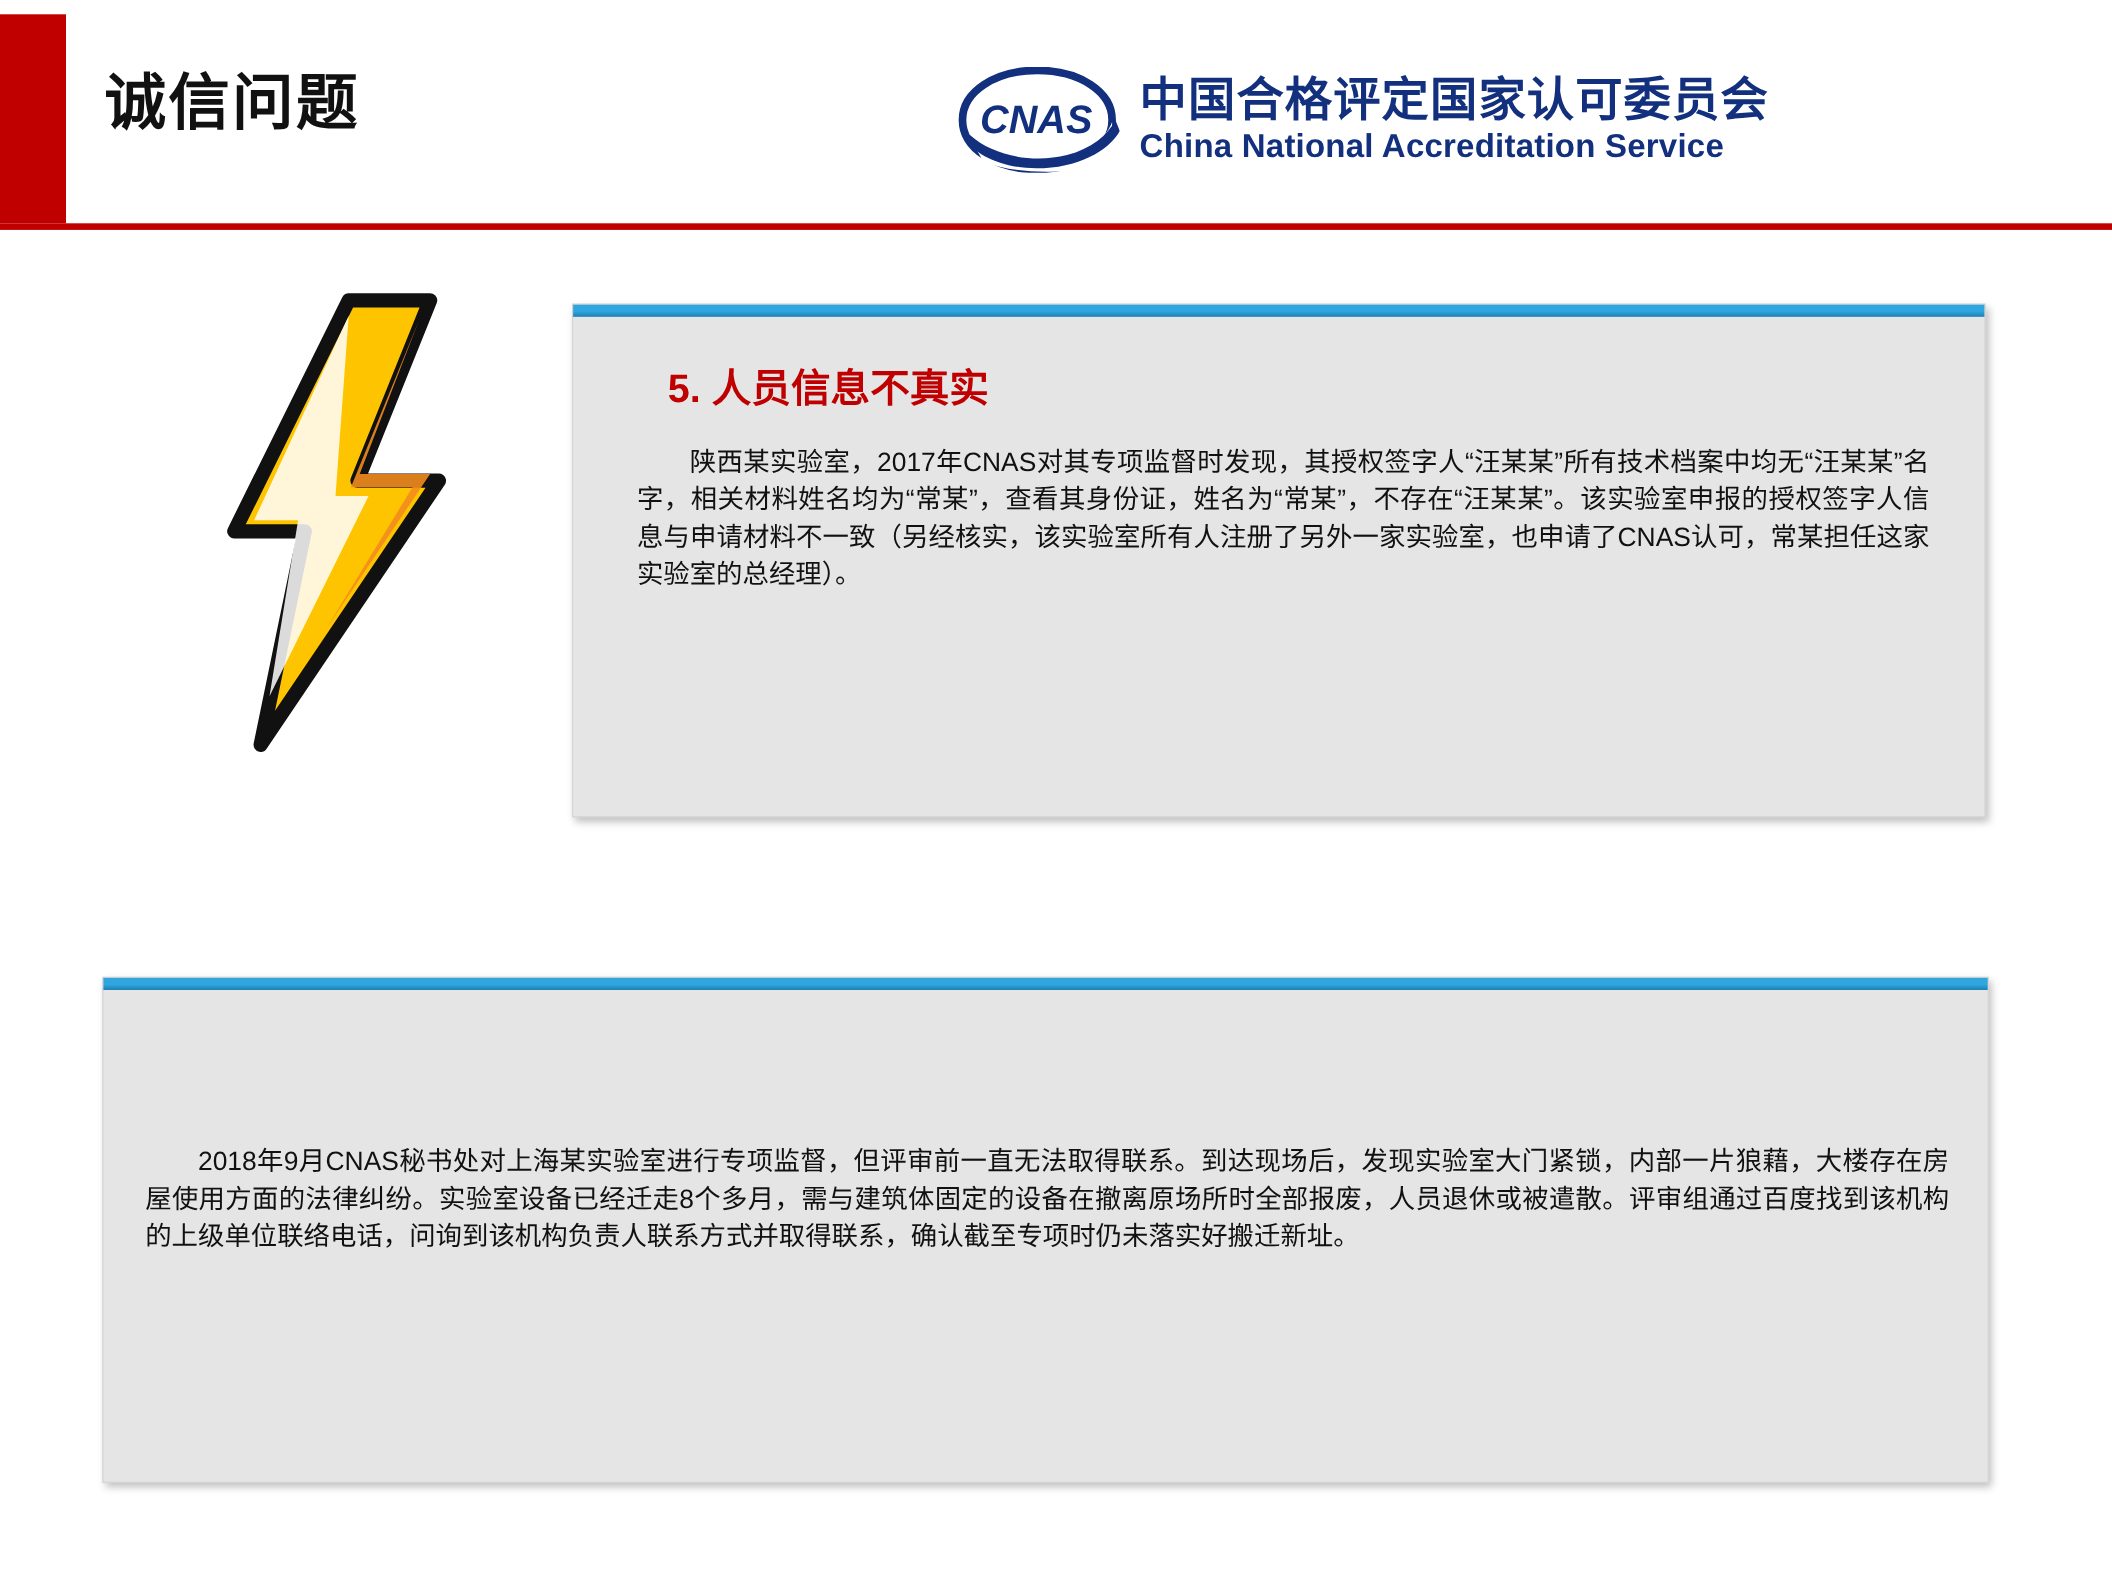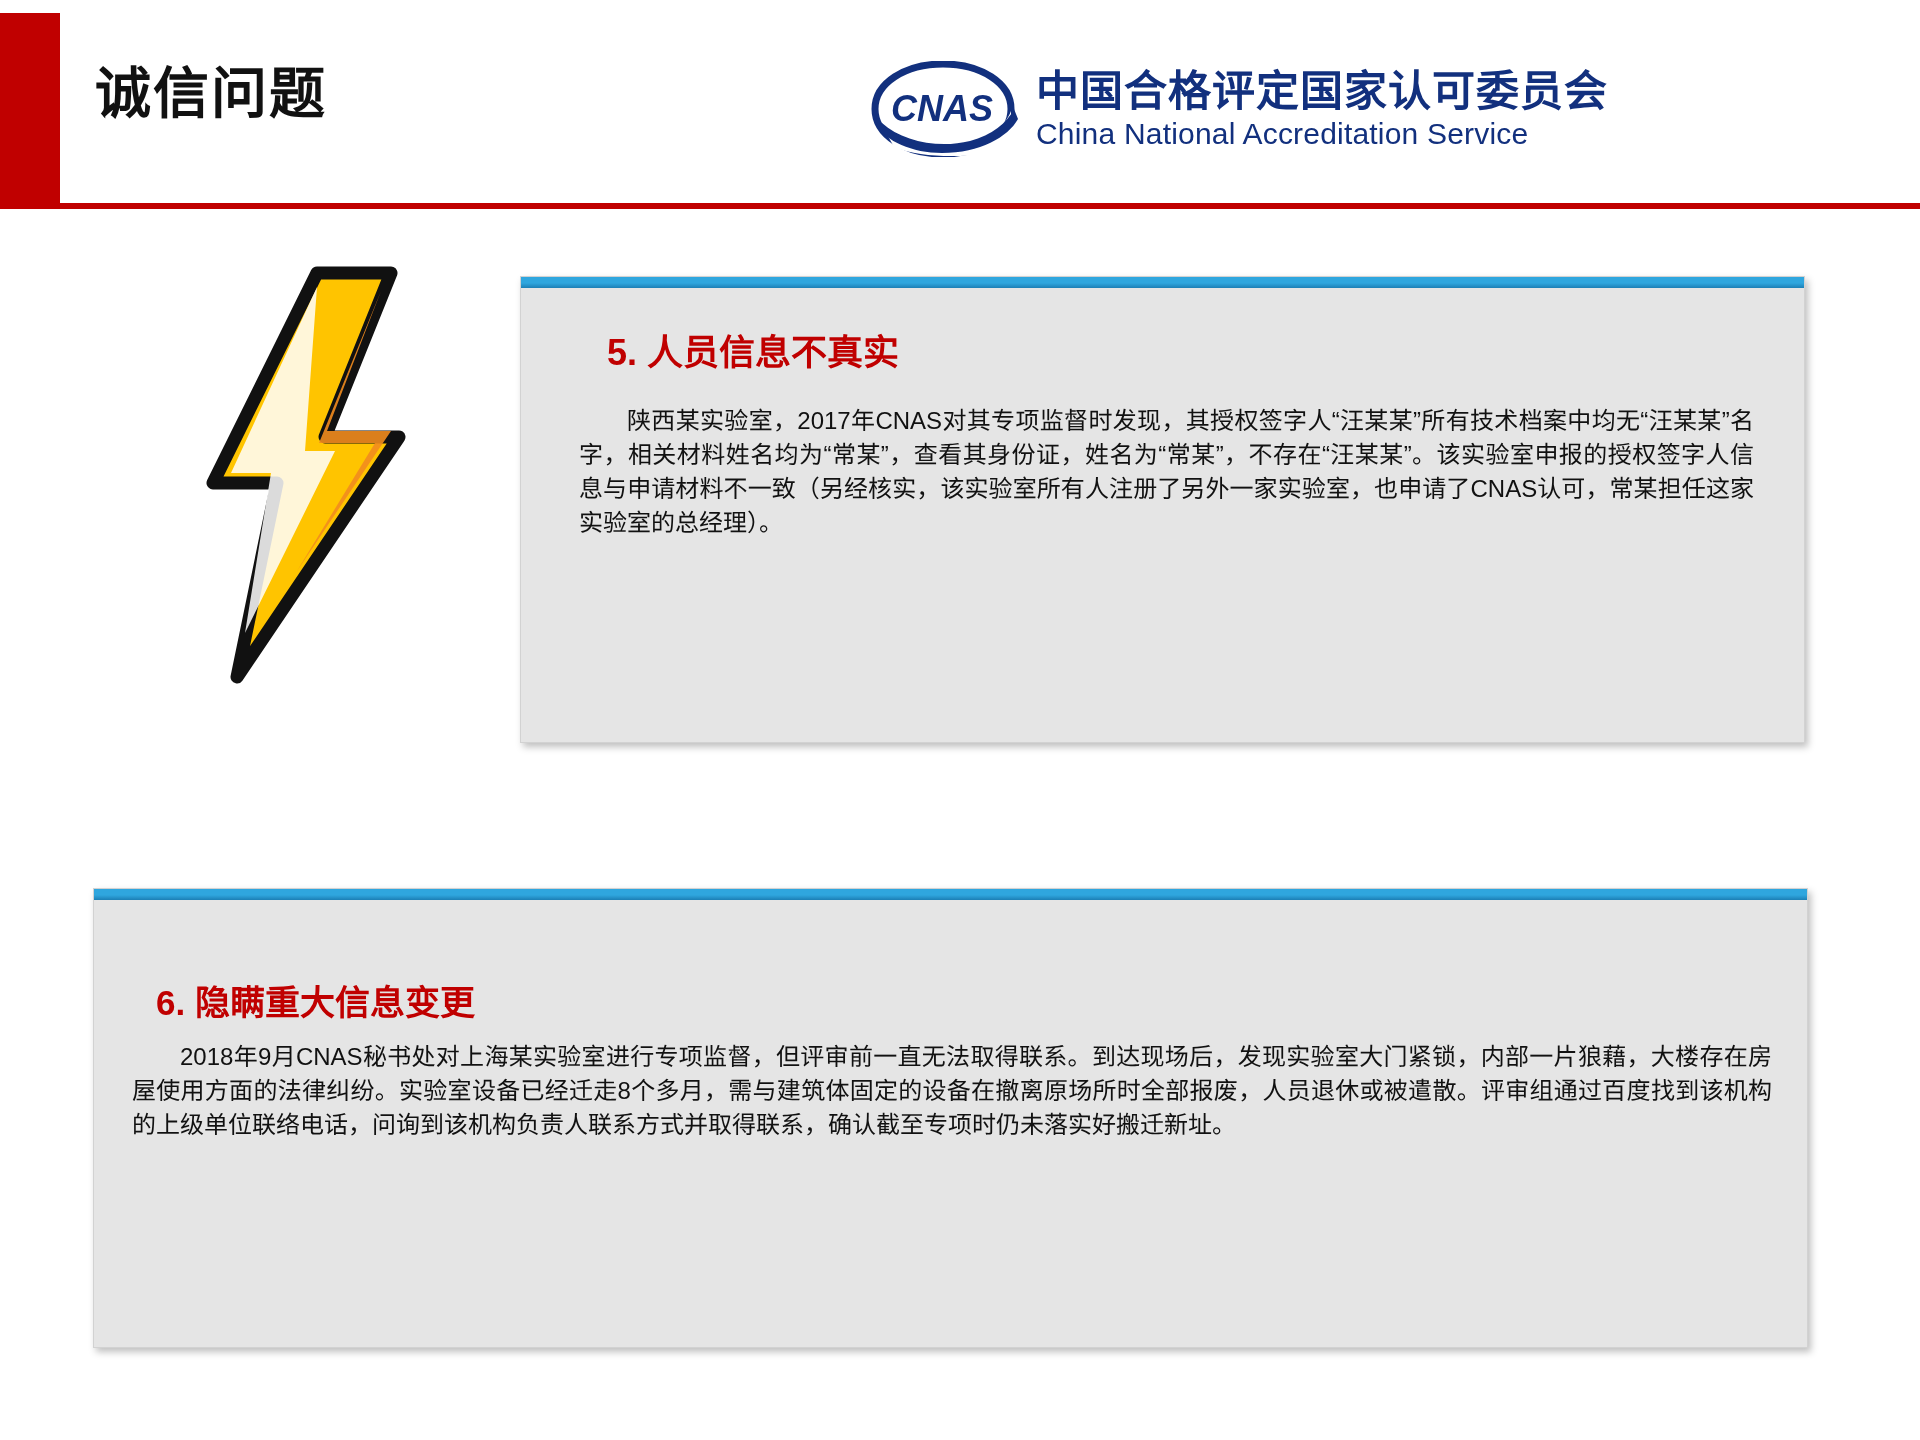--- a/index.html
+++ b/index.html
@@ -75,21 +75,21 @@
   }
   .logo-cn {
     font-size: 43px;
     font-weight: bold;
     color: #12307E;
     letter-spacing: 1px;
     white-space: nowrap;
   }
   .logo-en {
     font-size: 30px;
-    font-weight: normal;
+    font-weight: bold;
     color: #12307E;
     letter-spacing: 0.2px;
     white-space: nowrap;
     margin-top: 4px;
   }
 
   
   .bolt {
     position: absolute;
     left: 185px;
@@ -218,16 +218,15 @@
   <div class="card-top-accent"></div>
   <div class="card-inner">
     <div class="card-heading">5. 人员信息不真实</div>
     <div class="card-body">陕西某实验室，2017年CNAS对其专项监督时发现，其授权签字人“汪某某”所有技术档案中均无“汪某某”名字，相关材料姓名均为“常某”，查看其身份证，姓名为“常某”，不存在“汪某某”。该实验室申报的授权签字人信息与申请材料不一致（另经核实，该实验室所有人注册了另外一家实验室，也申请了CNAS认可，常某担任这家实验室的总经理）。</div>
   </div>
 </div>
 
 <div class="card" id="card-six">
   <div class="card-top-accent"></div>
   <div class="card-inner">
-    <div class="card-heading">6. 隐瞒重大信息变更</div>
     <div class="card-body">2018年9月CNAS秘书处对上海某实验室进行专项监督，但评审前一直无法取得联系。到达现场后，发现实验室大门紧锁，内部一片狼藉，大楼存在房屋使用方面的法律纠纷。实验室设备已经迁走8个多月，需与建筑体固定的设备在撤离原场所时全部报废，人员退休或被遣散。评审组通过百度找到该机构的上级单位联络电话，问询到该机构负责人联系方式并取得联系，确认截至专项时仍未落实好搬迁新址。</div>
   </div>
 </div>
 
 </body></html>

